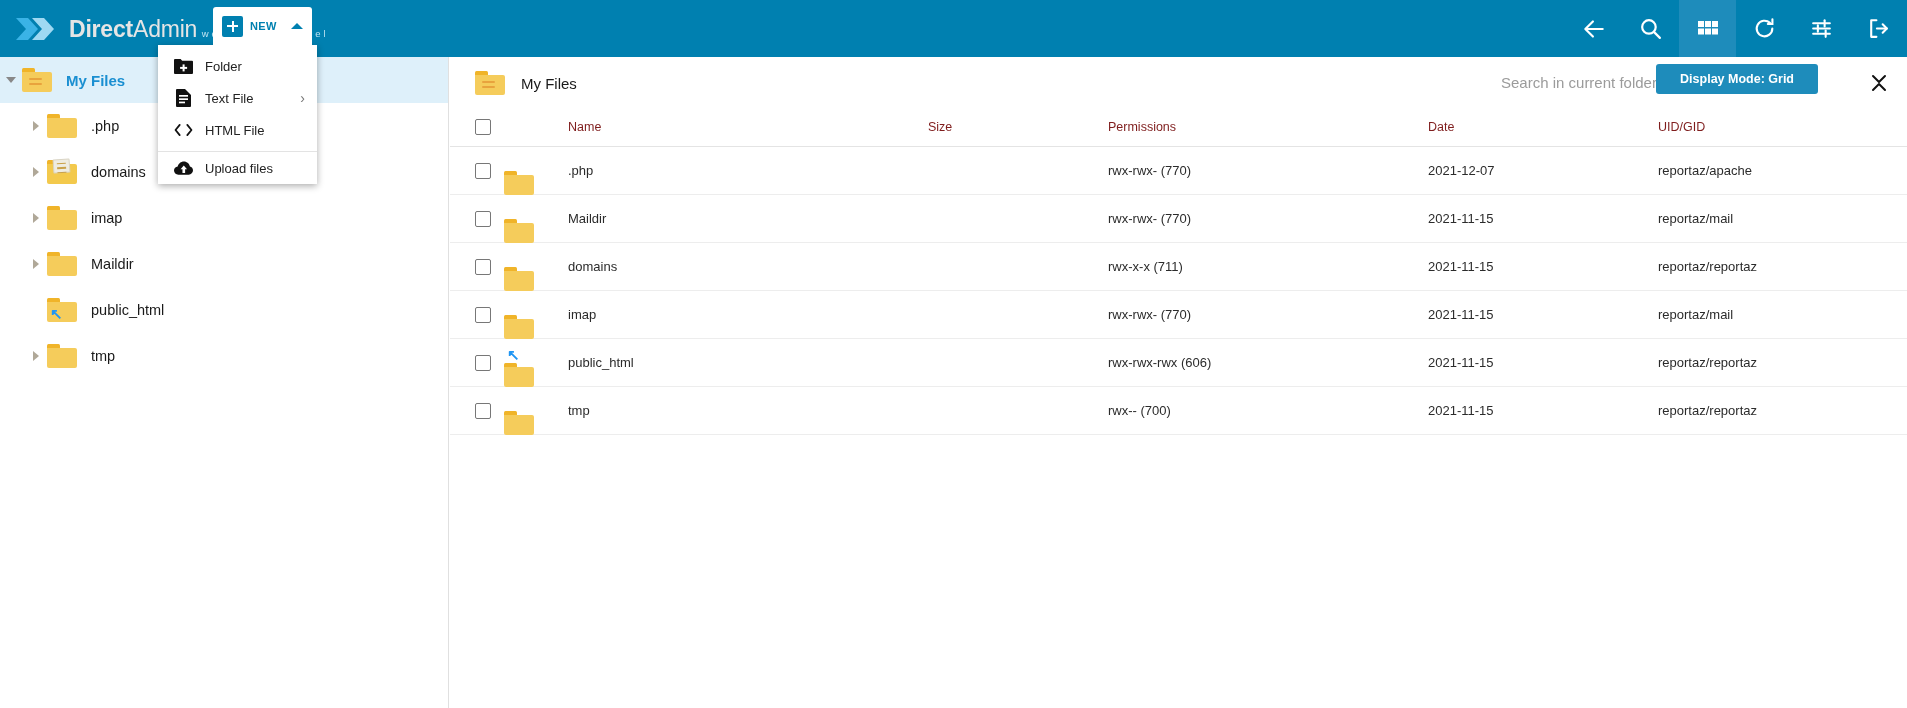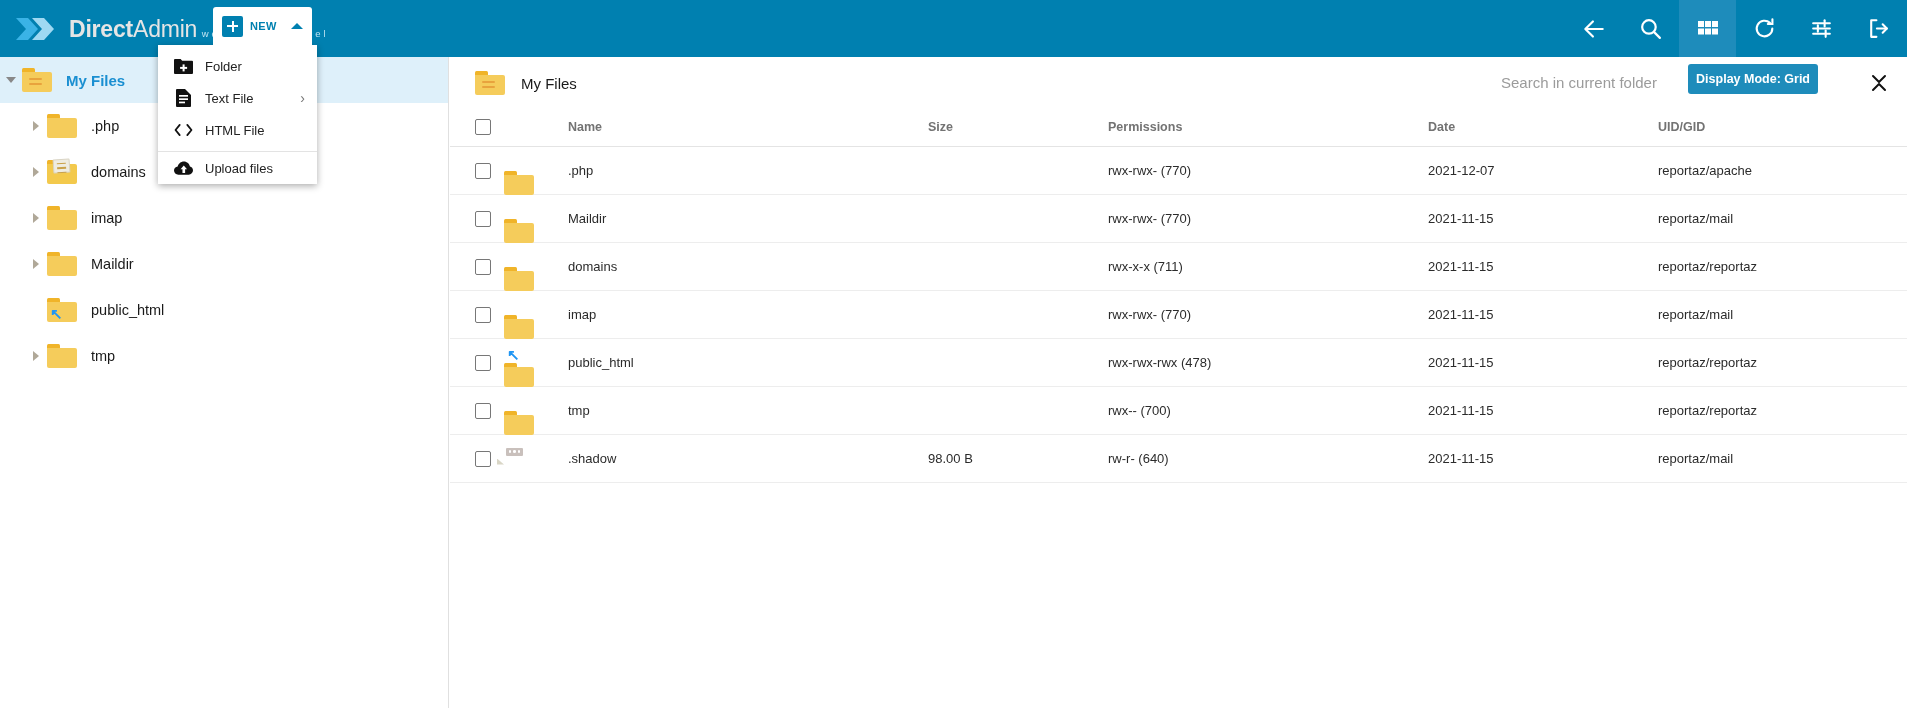--- a/index.html
+++ b/index.html
@@ -155,28 +155,28 @@
   }
   .collapse-btn {
     position: absolute; right: 14px; top: 12px;
     width: 28px; height: 28px; cursor: pointer;
     display: flex; align-items: center; justify-content: center;
   }
   .tooltip {
     position: absolute; right: 89px; top: 7px;
     background: #1e8cbb; color: #fff;
     font-size: 12.5px; font-weight: bold;
-    padding: 8px 8px; border-radius: 3px;
+    padding: 8px 24px; border-radius: 3px;
     white-space: nowrap; z-index: 20;
   }
 
   
   table.files { width: 100%; border-collapse: collapse; table-layout: fixed; }
   table.files th {
-    font-size: 12.5px; font-weight: bold; color: #737373;
+    font-size: 12.5px; font-weight: normal; color: #7f1d1d;
     text-align: left; padding: 10px 0 11px 0;
     border-bottom: 1px solid #e4e4e4;
   }
   table.files td {
     font-size: 13px; color: #2b2b2b;
     padding: 0; height: 48px;
     border-bottom: 1px solid #ededed;
     vertical-align: middle;
   }
   .col-chk   { width: 54px; padding-left: 25px !important; }
@@ -554,47 +554,32 @@
             <td class="col-date">2021-11-15</td>
             <td class="col-uid">reportaz/mail</td>
           </tr>
           <tr>
             <td class="col-chk">
               <span class="chk"></span>
             </td>
             <td class="col-icon"><span><span class="fld"><span class="tab"></span><span class="body"></span><span class="link">↖</span></span></span></td>
             <td class="col-name">public_html</td>
             <td class="col-size"></td>
-            <td class="col-perm">rwx-rwx-rwx (478)</td>
+            <td class="col-perm">rwx-rwx-rwx (606)</td>
             <td class="col-date">2021-11-15</td>
             <td class="col-uid">reportaz/reportaz</td>
           </tr>
           <tr>
             <td class="col-chk">
               <span class="chk"></span>
             </td>
             <td class="col-icon"><span><span class="fld"><span class="tab"></span><span class="body"></span></span></span></td>
             <td class="col-name">tmp</td>
             <td class="col-size"></td>
             <td class="col-perm">rwx-- (700)</td>
             <td class="col-date">2021-11-15</td>
             <td class="col-uid">reportaz/reportaz</td>
           </tr>
-          <tr>
-            <td class="col-chk">
-              <span class="chk"></span>
-            </td>
-            <td class="col-icon"><span><span class="fil"><span class="sheet"></span><span class="fold"></span><span class="dots">
-                    <i></i>
-                    <i></i>
-                    <i></i>
-                  </span></span></span></td>
-            <td class="col-name">.shadow</td>
-            <td class="col-size">98.00 B</td>
-            <td class="col-perm">rw-r- (640)</td>
-            <td class="col-date">2021-11-15</td>
-            <td class="col-uid">reportaz/mail</td>
-          </tr>
         </tbody>
     </table>
 
   </div>
 </div>
 
 </body></html>

